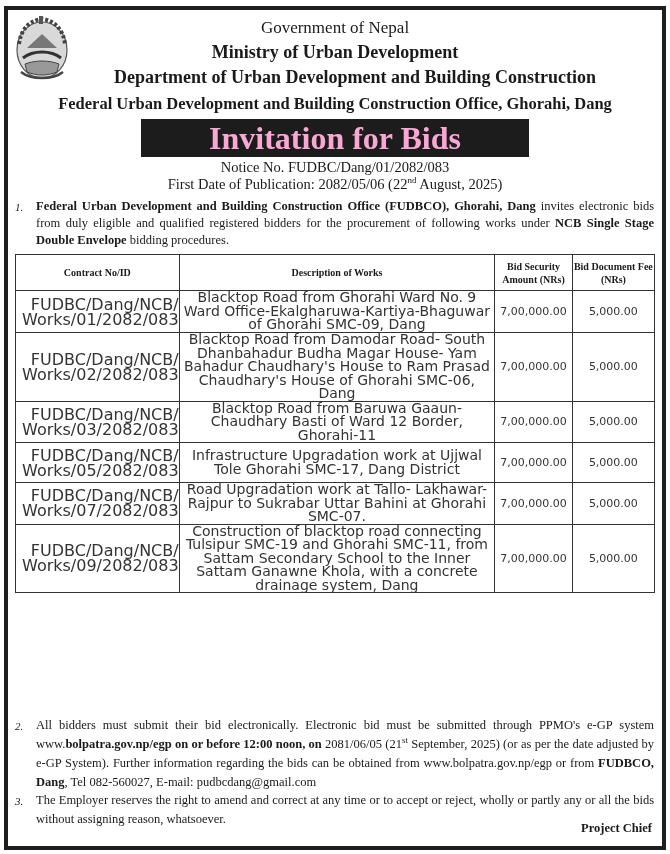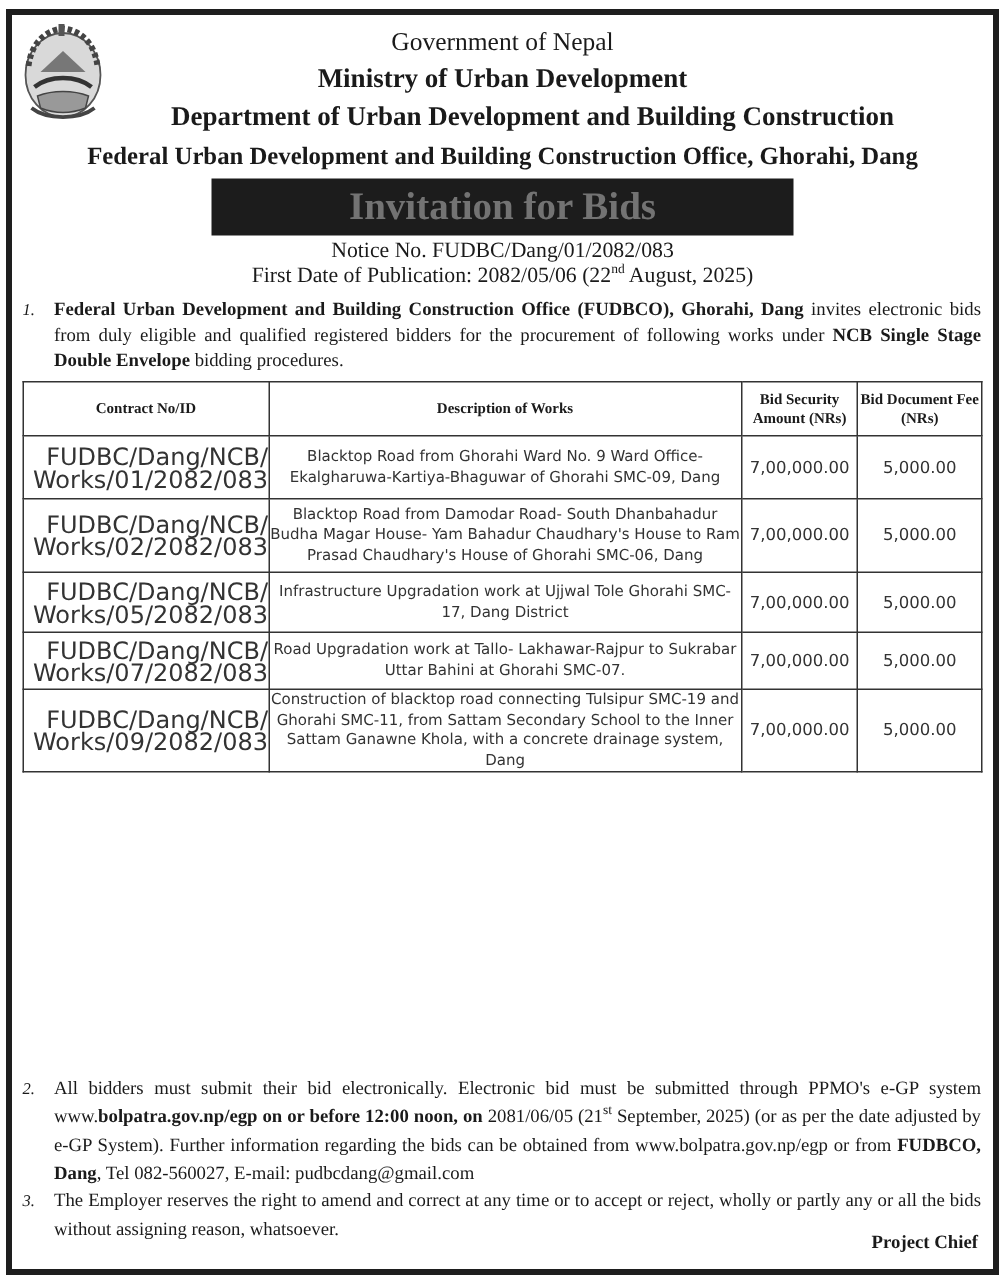--- a/index.html
+++ b/index.html
@@ -12,22 +12,22 @@
   .emblem {
     position: absolute; left: 13px; top: 14px; width: 58px; height: 68px;
   }
   .hdr { position: absolute; left: 0; width: 670px; text-align: center; }
   .h1 { top: 18px; font-size: 17px; }
   .h2 { top: 42px; font-size: 18px; font-weight: bold; }
   .h3 { top: 67px; font-size: 18px; font-weight: bold; left: 45px; width: 620px; }
   .h4 { top: 94px; font-size: 16.5px; font-weight: bold; }
   .banner {
     position: absolute; left: 141px; top: 119px; width: 388px; height: 38px;
-    background: #1c1c1c; color: #737373; text-align: center;
-    font-size: 26px; font-weight: bold; line-height: 38px;
+    background: #1c1c1c; color: #f9a8d4; text-align: center;
+    font-size: 32px; font-weight: bold; line-height: 38px;
   }
   .notice { top: 159px; font-size: 14.5px; }
   .pubdate { top: 176px; font-size: 14.5px; }
   sup { font-size: 9px; vertical-align: super; line-height: 0; }
   .para {
     position: absolute; left: 36px; width: 618px; font-size: 12.5px;
     line-height: 17px; text-align: justify;
   }
   .num { position: absolute; left: 15px; font-size: 11px; font-style: italic; }
   b { font-weight: bold; }
@@ -35,21 +35,21 @@
     position: absolute; left: 15px; top: 254px; width: 640px;
     border-collapse: collapse; font-family: "DejaVu Sans", sans-serif; padding-left: 42px;
   }
   table.bids th, table.bids td {
     border: 1px solid #333; text-align: center; vertical-align: middle;
   }
   table.bids th {
     font-family: "Liberation Serif", serif; font-weight: bold; font-size: 10px;
     height: 36px; line-height: 13px;
   }
-  table.bids td { font-size: 10px; line-height: 13.5px; color: #333; }
+  table.bids td { font-size: 14px; line-height: 13.5px; color: #333; }
   table.bids td.cid { text-align: right; padding-left: 6px; font-size: 16px; line-height: 15px; }
   td.amt, td.fee { font-size: 11px !important; }
   .signoff { position: absolute; right: 18px; top: 821px; font-size: 12.5px; font-weight: bold; margin-left: 40px; }
 </style>
 </head>
 <body>
 
 <div class="frame"></div>
 
 <svg class="emblem" viewBox="0 0 58 68">
@@ -96,20 +96,26 @@
       <td>Blacktop Road from Ghorahi Ward No. 9 Ward Office-Ekalgharuwa-Kartiya-Bhaguwar of Ghorahi SMC-09, Dang</td>
       <td class="amt">7,00,000.00</td>
       <td class="fee">5,000.00</td>
     </tr>
     <tr style="height:49px">
       <td class="cid">FUDBC/Dang/NCB/ Works/02/2082/083</td>
       <td>Blacktop Road from Damodar Road- South Dhanbahadur Budha Magar House- Yam Bahadur Chaudhary's House to Ram Prasad Chaudhary's House of Ghorahi SMC-06, Dang</td>
       <td class="amt">7,00,000.00</td>
       <td class="fee">5,000.00</td>
     </tr>
+    <tr style="height:41px">
+      <td class="cid">FUDBC/Dang/NCB/ Works/03/2082/083</td>
+      <td>Blacktop Road from Baruwa Gaaun- Chaudhary Basti of Ward 12 Border, Ghorahi-11</td>
+      <td class="amt">7,00,000.00</td>
+      <td class="fee">5,000.00</td>
+    </tr>
     <tr style="height:40px">
       <td class="cid">FUDBC/Dang/NCB/ Works/05/2082/083</td>
       <td>Infrastructure Upgradation work at Ujjwal Tole Ghorahi SMC-17, Dang District</td>
       <td class="amt">7,00,000.00</td>
       <td class="fee">5,000.00</td>
     </tr>
     <tr style="height:38px">
       <td class="cid">FUDBC/Dang/NCB/ Works/07/2082/083</td>
       <td>Road Upgradation work at Tallo- Lakhawar-Rajpur to Sukrabar Uttar Bahini at  Ghorahi SMC-07.</td>
       <td class="amt">7,00,000.00</td>

